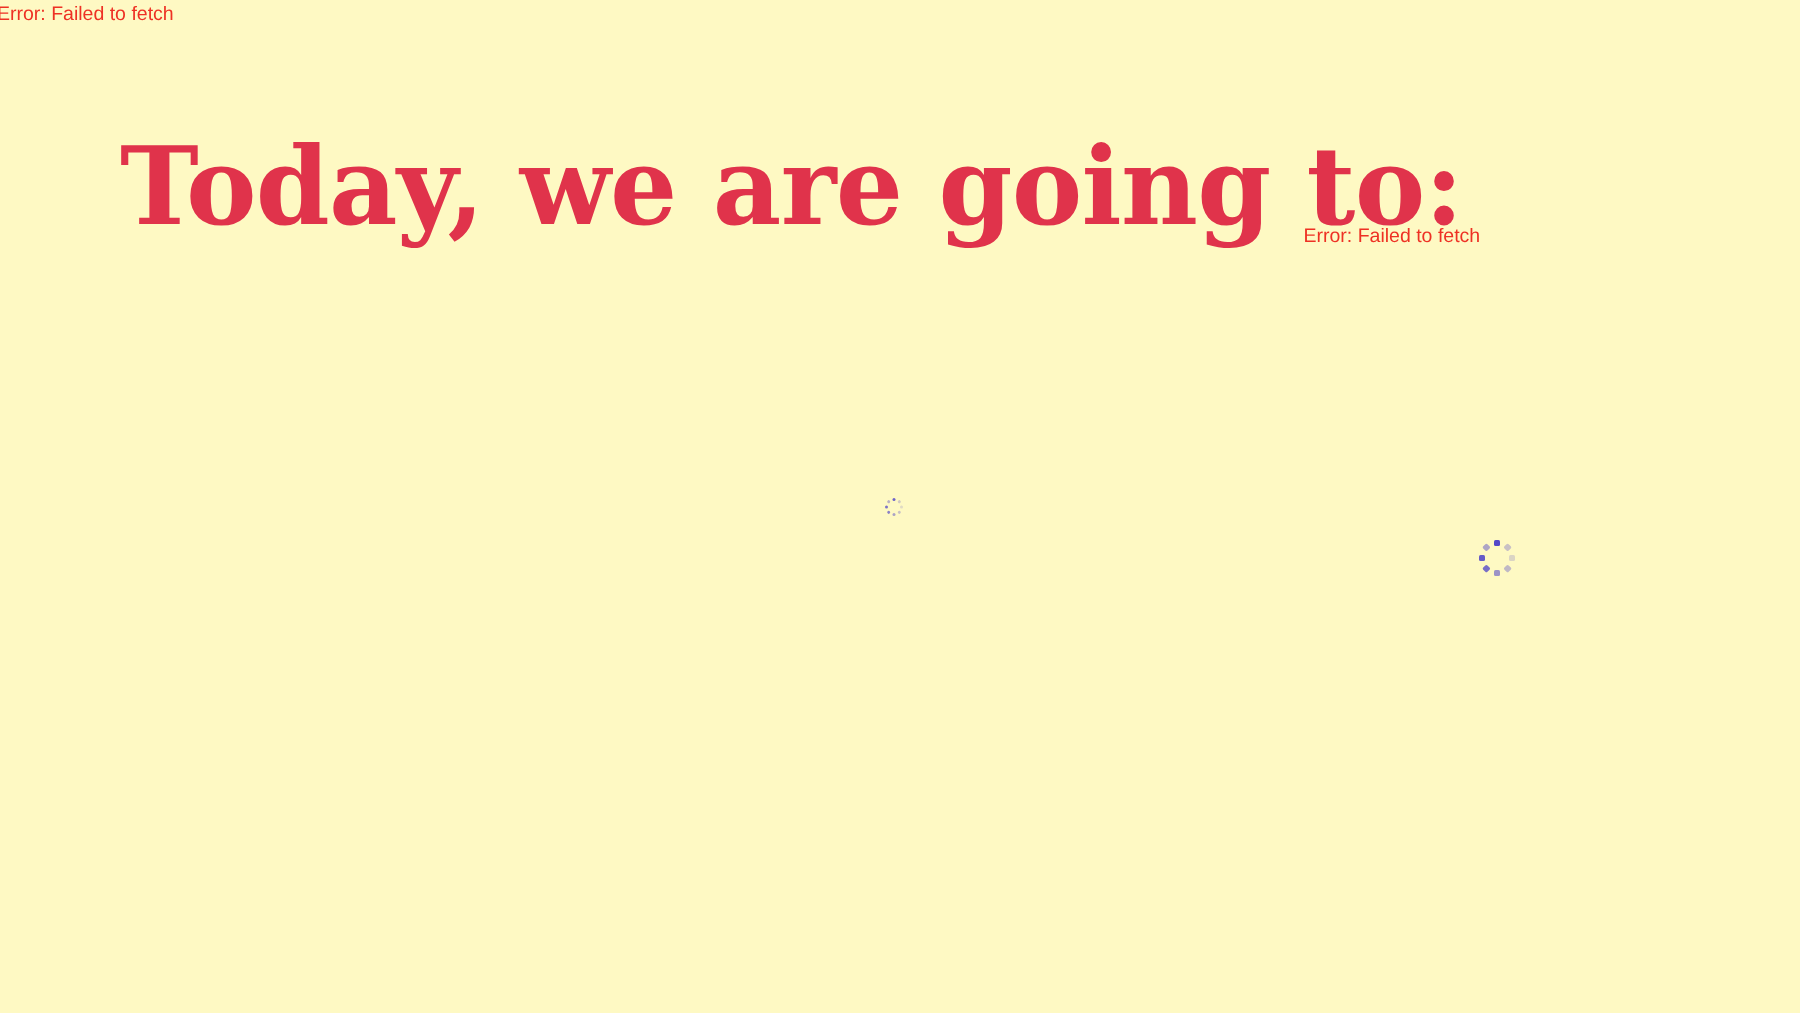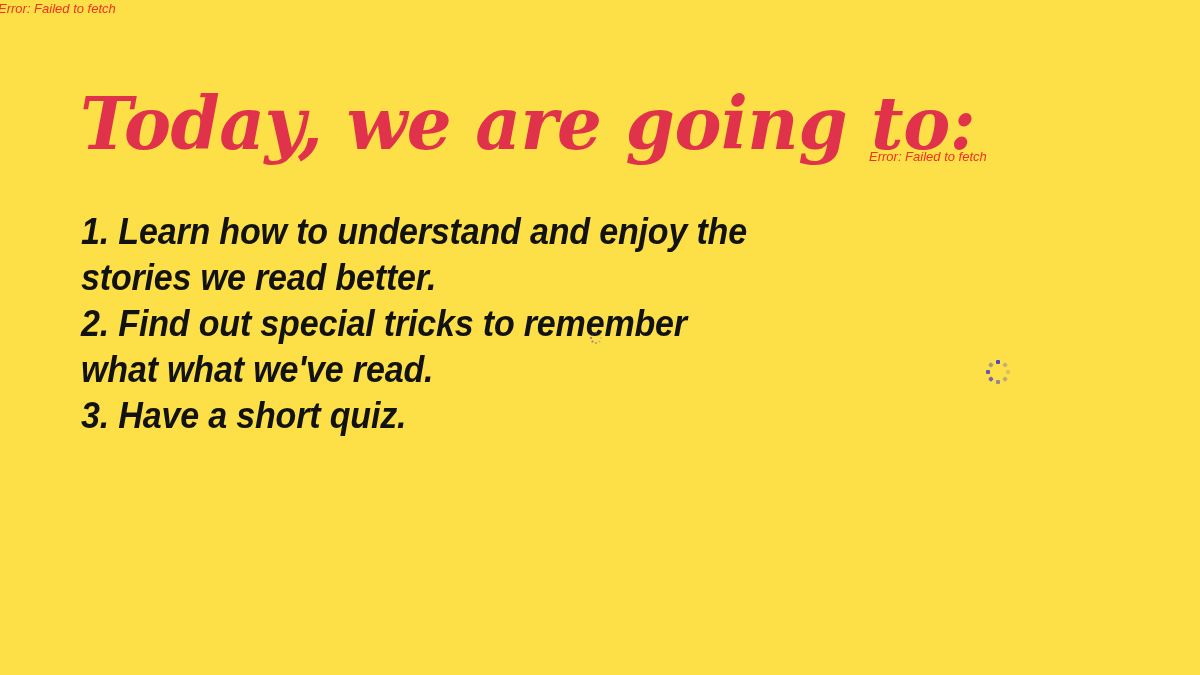--- a/index.html
+++ b/index.html
@@ -12,22 +12,21 @@
     height: 675px;
     background: #ffffff;
     font-family: "Liberation Sans", sans-serif;
     overflow: hidden;
     position: relative;
   }
 
   .slide-root {
     position: absolute;
     inset: 0;
-    background: #fde047;
-    font-style: italic;
+    background: #fef9c3;
   }
 
   
   .error-text {
     position: absolute;
     font-family: "Liberation Sans", sans-serif;
     font-size: 13px;
     font-weight: 400;
     line-height: 15px;
     color: #ee3124;
@@ -136,25 +135,20 @@
 <body>
 
 <div class="slide-root">
 
   <div class="error-text error-top-left">Error: Failed to fetch</div>
 
   <h1 class="heading">Today, we are going to:</h1>
 
   <div class="error-text error-heading-right">Error: Failed to fetch</div>
 
-  <ul class="body-list">
-    <li class="body-item">1. Learn how to understand and enjoy the stories we read better.</li>
-    <li class="body-item">2. Find out special tricks to remember what what we've read.</li>
-    <li class="body-item">3. Have a short quiz.</li>
-  </ul>
 
   <div class="spinner spinner-inline">
     <span></span>
       <span></span>
       <span></span>
       <span></span>
     <span></span>
       <span></span>
       <span></span>
       <span></span>

